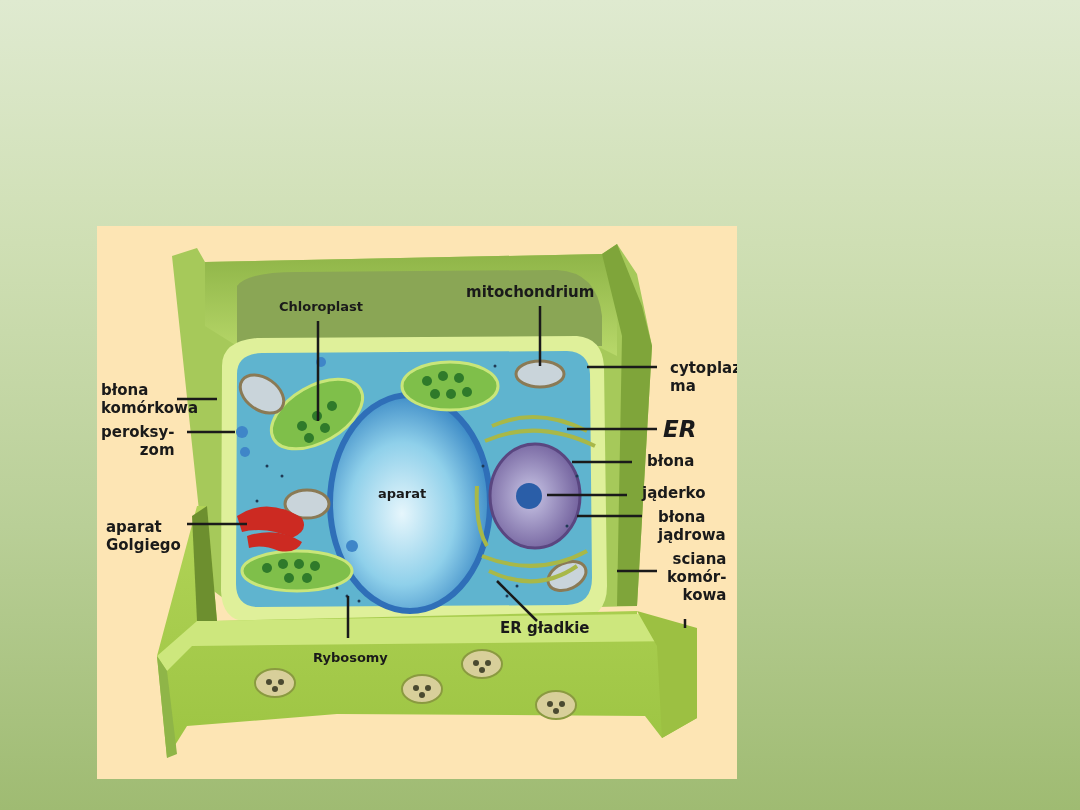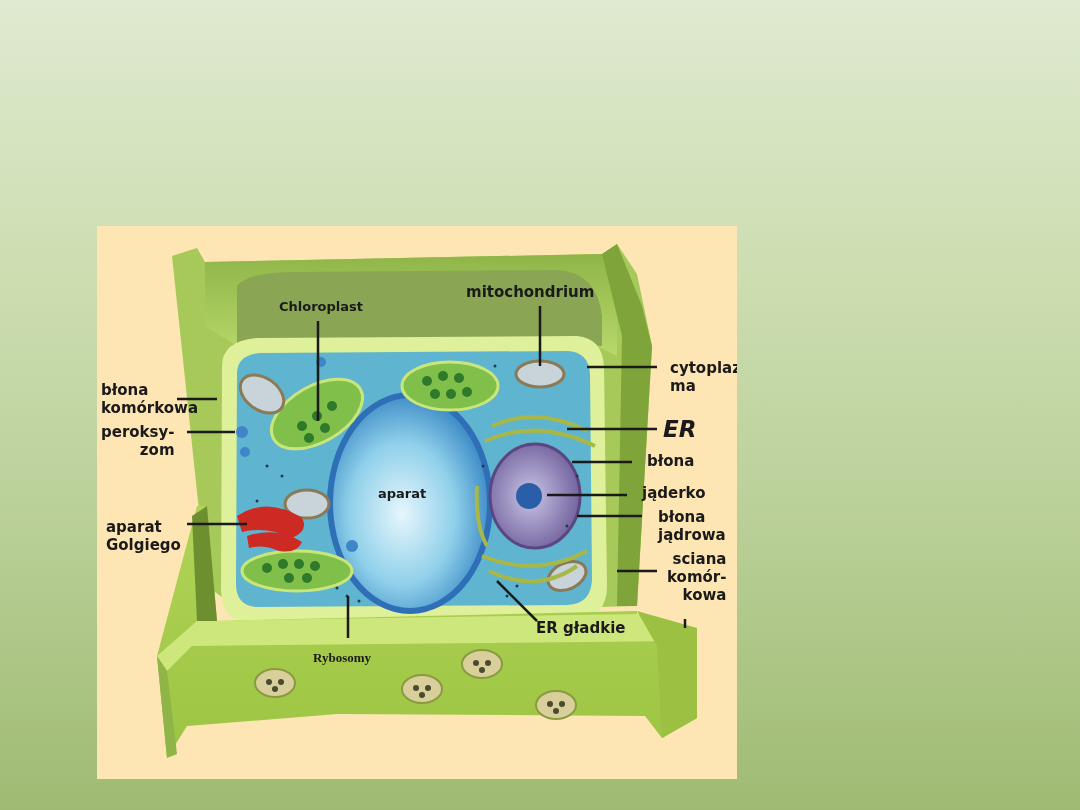--- a/index.html
+++ b/index.html
@@ -193,15 +193,15 @@
   <span class="lbl" style="left:550px;top:226px;">błona</span>
   <span class="lbl blk" style="left:9px;top:276px;margin-top:16px;">aparat
 Golgiego</span>
   <span class="lbl small" style="left:281px;top:259px;">aparat</span>
   <span class="lbl" style="left:545px;top:258px;text-align:center;">jąderko</span>
   <span class="lbl blk" style="left:561px;top:282px;">błona
 jądrowa</span>
   <span class="lbl blk" style="left:570px;top:324px;text-align:right;">sciana
 komór-
 kowa</span>
-  <span class="lbl" style="left:403px;top:393px;margin-left:36px;">ER gładkie</span>
-  <span class="lbl small" style="left:216px;top:423px;font-family:Liberation Serif, serif;">Rybosomy</span>
+  <span class="lbl" style="left:403px;top:393px;">ER gładkie</span>
+  <span class="lbl small" style="left:216px;top:423px;">Rybosomy</span>
 </div>
 
 </body></html>

